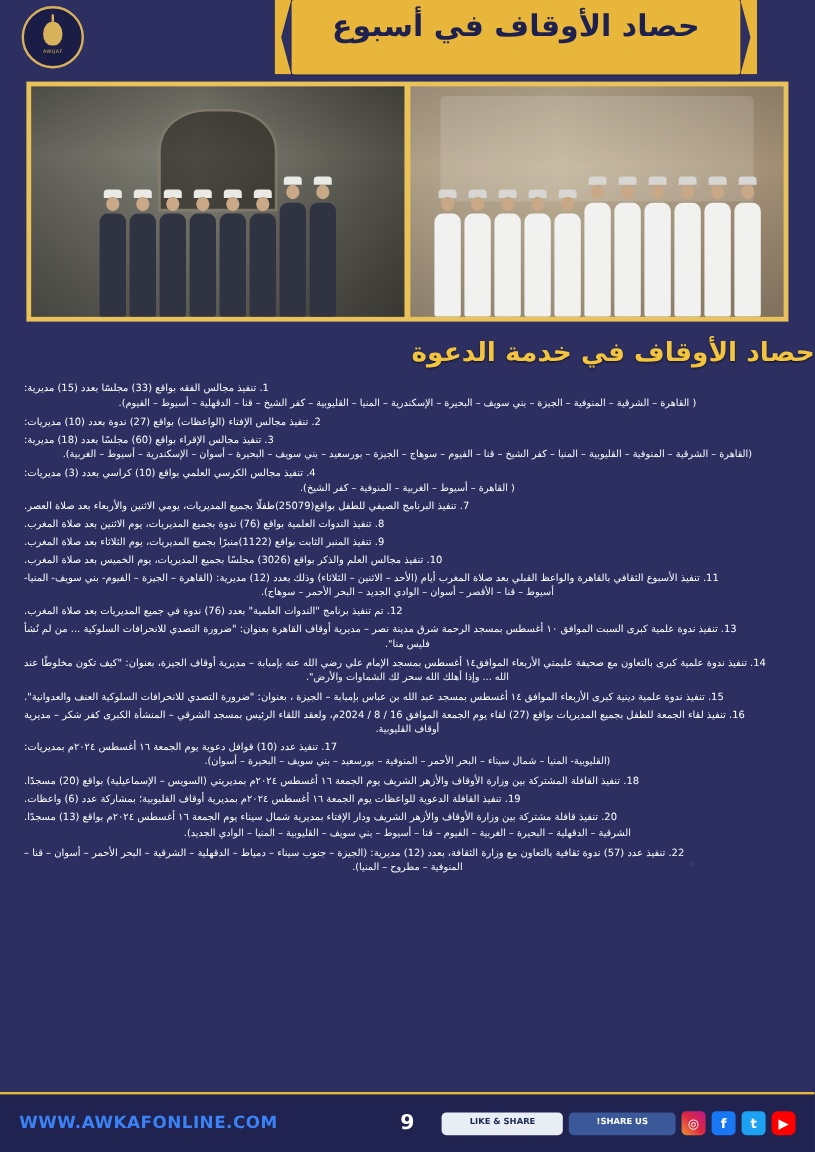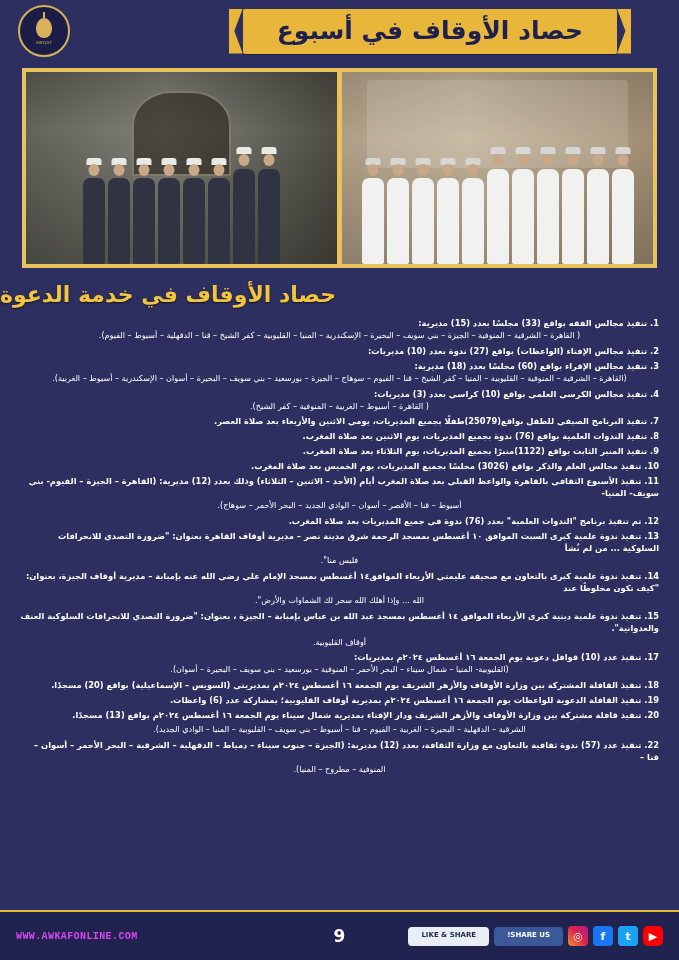--- a/index.html
+++ b/index.html
@@ -17,21 +17,20 @@
       radial-gradient(circle at 12% 18%, rgba(255,255,255,0.035) 0 2px, transparent 3px),
       radial-gradient(circle at 62% 42%, rgba(255,255,255,0.03) 0 2px, transparent 3px),
       radial-gradient(circle at 85% 75%, rgba(255,255,255,0.03) 0 2px, transparent 3px);
     overflow: hidden;
   }
   
   .header {
     position: relative;
     height: 62px;
     display: flex;
-    align-items: center;
     justify-content: flex-start;
     padding: 0 10px;
   }
   .title-banner {
     position: relative;
     margin-right: 52px;
     background: #e8b63a;
     color: #1e2050;
     font-weight: bold;
     font-size: 25px;
@@ -134,41 +133,41 @@
     width: 15px; height: 7px; border-radius: 3px 3px 0 0;
   }
   .photo.left .robe { background: #f1f1ef; }
   .photo.left .cap { background: #d8d6d2; }
   .photo.right .robe { background: #2f3342; }
   .photo.right .cap { background: #e9e9e6; }
   .fig.back { height: 86%; }
 
   
   .section-title {
-    text-align: left;
+    text-align: right;
     color: #f3c53e;
     font-size: 22px;
     font-weight: bold;
     margin: 14px 0 10px 0;
     text-shadow: 0 1px 2px rgba(0,0,0,.6);
   }
   .content {
     padding: 0 16px;
     color: #ffffff;
   }
   .item {
     margin-bottom: 3px;
   }
   .item .main {
     display: block;
-    text-align: right;
+    text-align: left;
     font-size: 8.3px;
     line-height: 1.45;
     color: #ffffff;
-    font-weight: bold;
+    font-weight: normal;
     padding: 0 4px;
   }
   .item .sub {
     display: block;
     text-align: center;
     font-size: 8.1px;
     line-height: 1.45;
     color: #ffffff;
     padding: 0 6px;
   }
@@ -191,33 +190,33 @@
     width: 20px; height: 20px;
     border-radius: 4px;
     display: flex; align-items: center; justify-content: center;
     color: #fff; font-size: 11px; font-weight: bold;
   }
   .yt { background: #ff0000; border-radius: 5px; }
   .tw { background: #1da1f2; }
   .fb { background: #1877f2; }
   .ig { background: linear-gradient(45deg,#f09433,#dc2743,#bc1888); }
   .pill {
-    height: 19px; padding: 0 13px;
+    height: 19px; padding: 0 23px;
     background: #3b5998; color: #fff;
     font-size: 7px; font-weight: bold;
     border-radius: 4px;
     display: flex; align-items: center; justify-content: center;
     text-align: right; line-height: 1.05;
   }
   .pill.like { background: #e9eef5; color: #1b2a52; }
   .pagenum {
     color: #ffffff; font-size: 17px; font-weight: bold;
     position: absolute; left: 50%; transform: translateX(-50%);
   }
-  .site { color: #d946ef; font-size: 10px; font-weight: bold; letter-spacing: .4px; font-family: Liberation Mono, monospace; }
+  .site { color: #3b82f6; font-size: 14px; font-weight: bold; letter-spacing: .4px; }
 </style>
 </head>
 <body>
 
 <div class="page">
 
   <div class="header">
     <div class="title-banner">حصاد الأوقاف في أسبوع</div>
     <div class="logo">
       <div class="lamp"></div>
@@ -375,20 +374,21 @@
         <span class="sub">فليس منا".</span>
       </div>
     <div class="item two">
         <span class="main">14.   تنفيذ ندوة علمية كبرى بالتعاون مع صحيفة عليمتي الأربعاء الموافق١٤ أغسطس بمسجد الإمام علي رضي الله عنه بإمبابة – مديرية أوقاف الجيزة، بعنوان: "كيف تكون مخلوطًا عند</span>
         <span class="sub">الله ... وإذا أهلك الله سحر لك الشماوات والأرض".</span>
       </div>
     <div class="item">
         <span class="main">15.   تنفيذ ندوة علمية دينية كبرى الأربعاء الموافق ١٤ أغسطس بمسجد عبد الله بن عباس بإمبابة – الجيزة ، بعنوان: "ضرورة التصدي للانحرافات السلوكية العنف والعدوانية".</span>
       </div>
     <div class="item two">
+        <span class="main">16.   تنفيذ لقاء الجمعة للطفل بجميع المديريات بواقع (27) لقاء يوم الجمعة الموافق 16 / 8 / 2024م، ولعقد اللقاء الرئيس بمسجد الشرقي – المنشأة الكبرى كفر شكر – مديرية</span>
         <span class="sub">أوقاف القليوبية.</span>
       </div>
     <div class="item two">
         <span class="main">17.   تنفيذ عدد (10) قوافل دعوية يوم الجمعة ١٦ أغسطس ٢٠٢٤م بمديريات:</span>
         <span class="sub">(القليوبية- المنيا – شمال سيناء – البحر الأحمر – المنوفية – بورسعيد – بني سويف – البحيرة – أسوان).</span>
       </div>
     <div class="item">
         <span class="main">18.   تنفيذ القافلة المشتركة بين وزارة الأوقاف والأزهر الشريف يوم الجمعة ١٦ أغسطس ٢٠٢٤م بمديريتي (السويس – الإسماعيلية) بواقع (20) مسجدًا.</span>
       </div>
     <div class="item">

